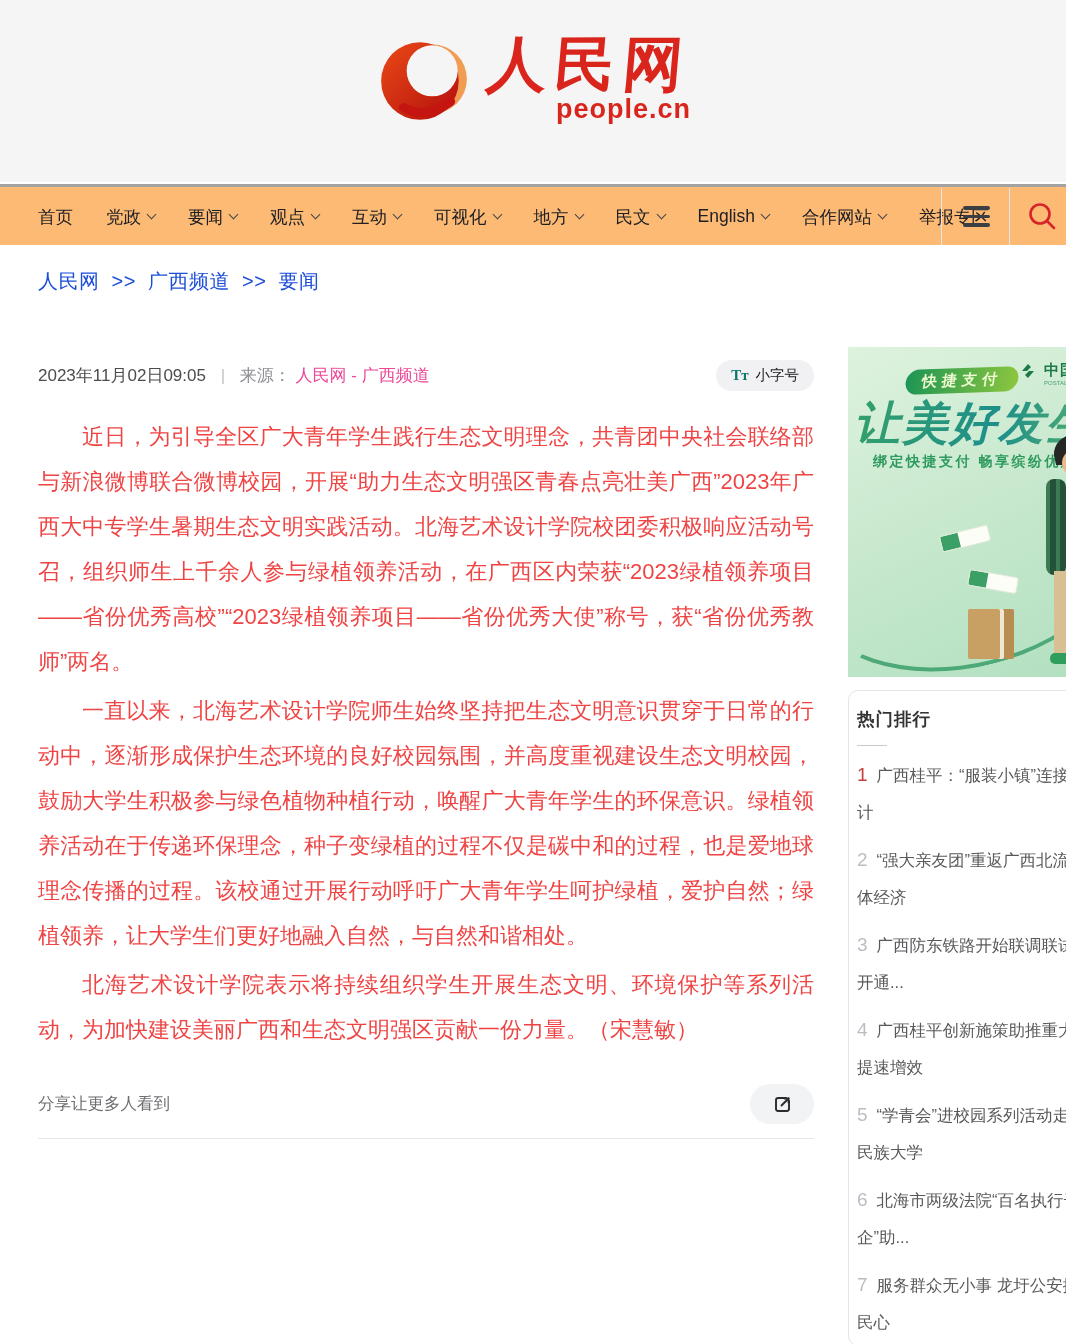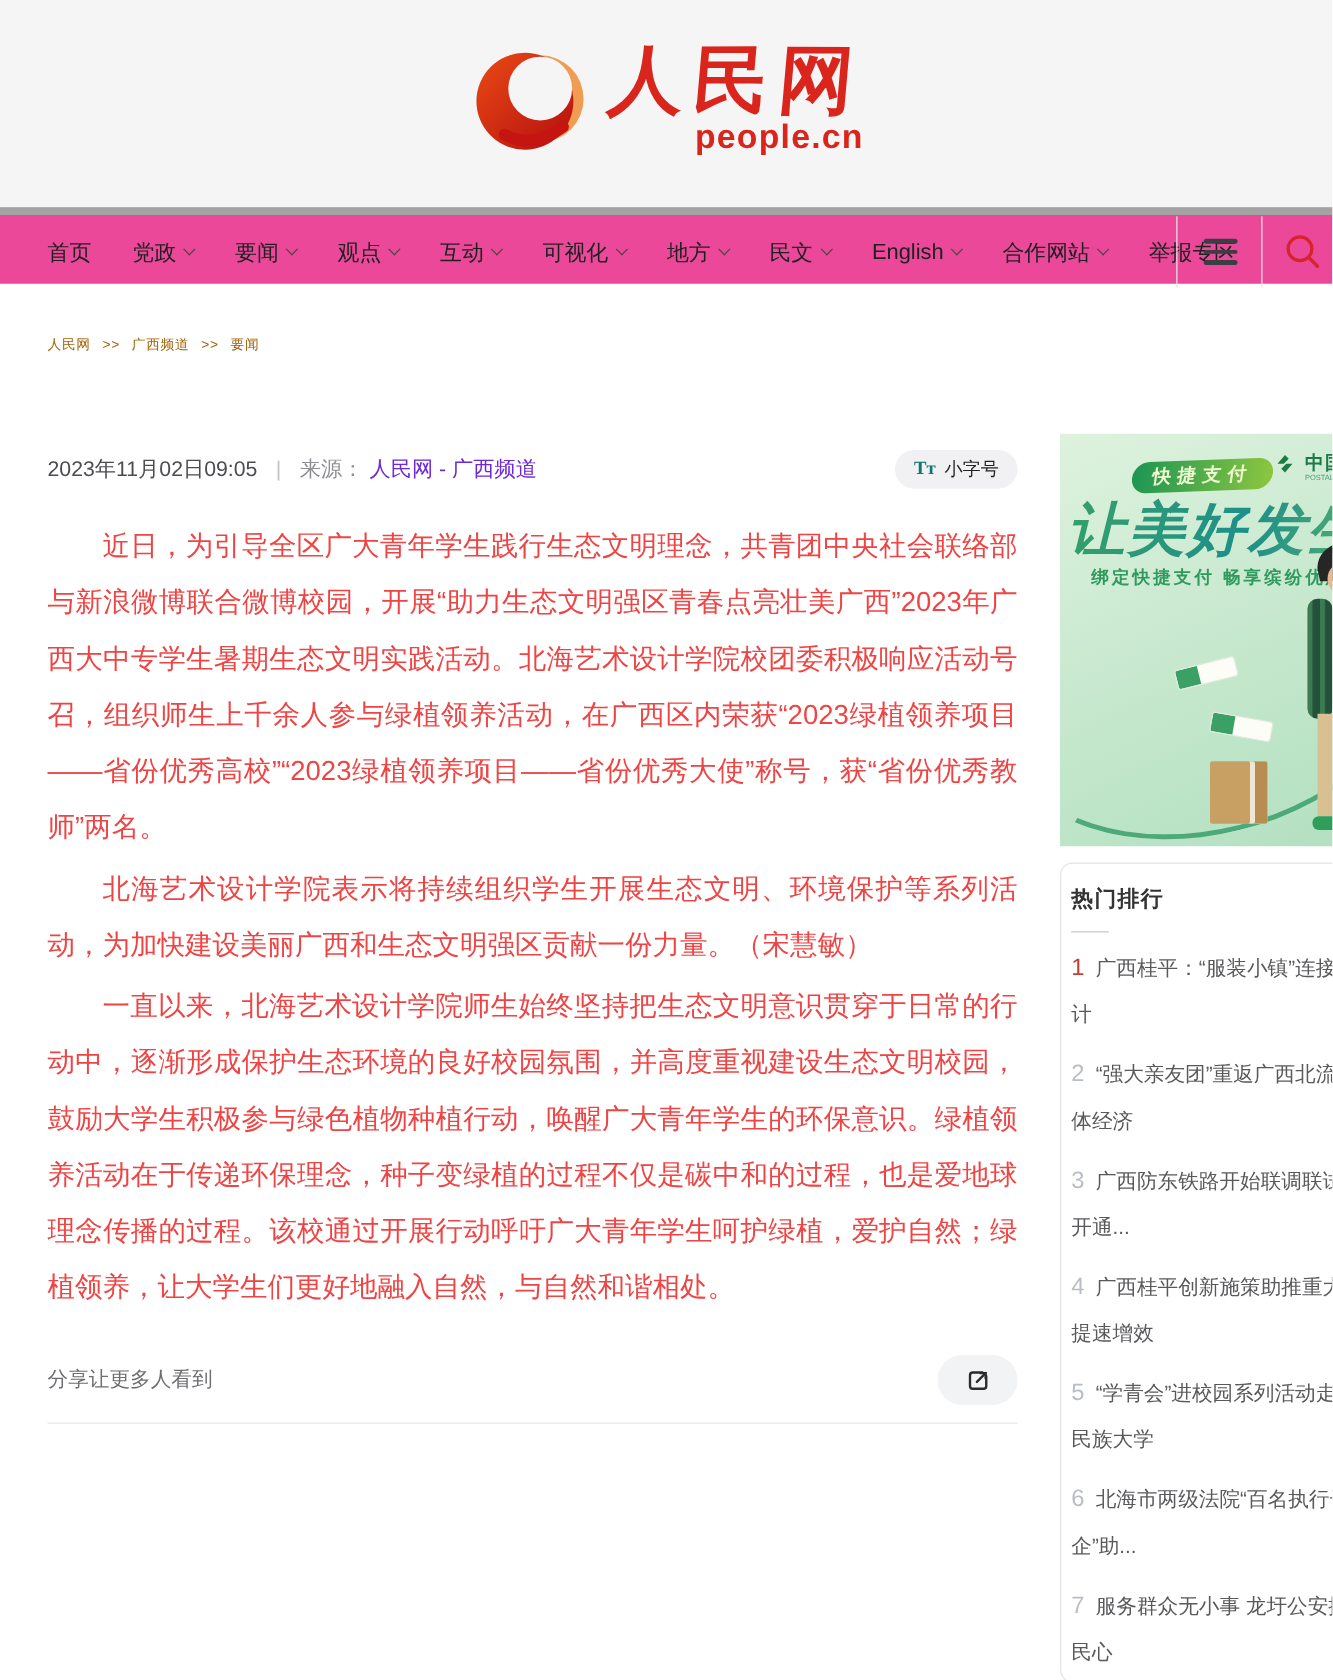--- a/index.html
+++ b/index.html
@@ -8,42 +8,42 @@
   .page { position:relative; width:1066px; height:1344px; background:#fff; overflow:hidden; }
 
   
   .header { position:absolute; top:0; left:0; width:1066px; height:182px; background:#f5f5f6; }
   .logo { position:absolute; top:30px; left:50%; transform:translateX(-50%); display:flex; align-items:center; gap:14px; cursor:pointer; }
   .logo-txt { display:flex; flex-direction:column; align-items:center; }
   .logo-cn { font-size:60px; font-weight:900; color:#da251d; letter-spacing:8px; transform:skewX(-5deg); line-height:1.05; }
   .logo-en { font-size:27px; font-weight:700; color:#da251d; letter-spacing:1px; margin-top:-2px; align-self:flex-end;text-align:center; }
 
   
-  .navbar { position:absolute; top:166px; left:0; width:1066px; height:61px; background:#ec4899; border-top:6px solid #a3a3a3; }
+  .navbar { position:absolute; top:184px; left:0; width:1066px; height:61px; background:#fdba74; border-top:3px solid #a3a3a3; }
   .nav-items { position:absolute; left:38px; top:0; height:59px; display:flex; align-items:center; gap:33px; font-size:17.5px; color:#202024; }
   .nav-item { display:flex; align-items:center; cursor:pointer; white-space:nowrap; }
   .caret { display:inline-block; width:7px; height:7px; border-right:1.6px solid #45454b; border-bottom:1.6px solid #45454b; transform:rotate(45deg); margin-left:7px; margin-top:-4px; }
   .nav-divider { position:absolute; top:1px; height:57px; width:1px; background:#e4e4e7; }
   .hamburger { position:absolute; left:963px; top:19px; display:flex; flex-direction:column; gap:5px; cursor:pointer; }
   .hamburger span { display:block; width:27px; height:3.6px; background:#3b3e42; border-radius:2px; }
   .search-btn { position:absolute; left:1026px; top:13px; cursor:pointer; }
 
   
-  .breadcrumb { position:absolute; top:268px; left:38px; font-size:11px; color:#a16207; letter-spacing:.5px; }
+  .breadcrumb { position:absolute; top:268px; left:38px; font-size:20px; color:#1d4ed8; letter-spacing:.5px; }
   .breadcrumb span { cursor:pointer; }
   .bc-sep { margin:0 6px; cursor:default; }
 
   
   .article { position:absolute; left:38px; top:338px; width:776px; }
   .article h1 { margin-top:16px; width:740px; font-size:40px; line-height:56px; color:#121212; font-weight:700; letter-spacing:.5px; }
   .meta { margin-top:22px; display:flex; align-items:center; justify-content:space-between; }
   .meta-left { font-size:17px; color:#4c4c50; }
   .meta-sep { color:#c3c3c7; margin:0 10px; }
   .meta-src-label { color:#8e8e93; }
-  .meta-src { color:#6d28d9; cursor:pointer; }
+  .meta-src { color:#ec4899; cursor:pointer; }
   .font-btn { display:flex; align-items:center; gap:7px; background:#f1f1f4; border-radius:17px; padding:6px 15px; font-size:14.5px; color:#222; cursor:pointer; }
   .font-btn .tt { font-family:"Liberation Serif", serif; font-weight:700; font-size:15px; color:#0f766e; }
   .body-text p { margin-top:4px; font-size:22px; line-height:45px; color:#ef4444; text-align:justify; text-indent:2em; }
   .body-text p:first-child { margin-top:23px; }
   .editor { margin-top:6px; text-align:right; font-size:17px; color:#2e2e31; line-height:30px; }
   .share-row { margin-top:32px; display:flex; justify-content:space-between; align-items:center; gap:14px; }
   .share-label { font-size:16.5px; color:#6e6e72; }
   .share-pill { width:64px; height:40px; border-radius:20px; background:#f2f3f5; display:flex; align-items:center; justify-content:center; cursor:pointer; }
   .bottom-divider { margin-top:14px; width:776px; border-top:1px solid #e7e7ea; }
 
@@ -185,22 +185,22 @@
         <span class="meta-src-label">来源：</span>
         <span class="meta-src">人民网 - 广西频道</span>
       </div>
       <div class="font-btn">
         <span class="tt">Tт</span>
         <span>小字号</span>
       </div>
     </div>
     <div class="body-text">
       <p>近日，为引导全区广大青年学生践行生态文明理念，共青团中央社会联络部与新浪微博联合微博校园，开展“助力生态文明强区青春点亮壮美广西”2023年广西大中专学生暑期生态文明实践活动。北海艺术设计学院校团委积极响应活动号召，组织师生上千余人参与绿植领养活动，在广西区内荣获“2023绿植领养项目——省份优秀高校”“2023绿植领养项目——省份优秀大使”称号，获“省份优秀教师”两名。</p>
+      <p>一直以来，北海艺术设计学院师生始终坚持把生态文明意识贯穿于日常的行动中，逐渐形成保护生态环境的良好校园氛围，并高度重视建设生态文明校园，鼓励大学生积极参与绿色植物种植行动，唤醒广大青年学生的环保意识。绿植领养活动在于传递环保理念，种子变绿植的过程不仅是碳中和的过程，也是爱地球理念传播的过程。该校通过开展行动呼吁广大青年学生呵护绿植，爱护自然；绿植领养，让大学生们更好地融入自然，与自然和谐相处。</p>
       <p>北海艺术设计学院表示将持续组织学生开展生态文明、环境保护等系列活动，为加快建设美丽广西和生态文明强区贡献一份力量。（宋慧敏）</p>
-      <p>一直以来，北海艺术设计学院师生始终坚持把生态文明意识贯穿于日常的行动中，逐渐形成保护生态环境的良好校园氛围，并高度重视建设生态文明校园，鼓励大学生积极参与绿色植物种植行动，唤醒广大青年学生的环保意识。绿植领养活动在于传递环保理念，种子变绿植的过程不仅是碳中和的过程，也是爱地球理念传播的过程。该校通过开展行动呼吁广大青年学生呵护绿植，爱护自然；绿植领养，让大学生们更好地融入自然，与自然和谐相处。</p>
     </div>
     <div class="share-row">
       <span class="share-label">分享让更多人看到</span>
       <span class="share-pill">
         <svg width="19" height="19" viewBox="0 0 19 19">
           <path d="M13,3 H5.2 C4,3 3,4 3,5.2 V13.8 C3,15 4,16 5.2,16 H13.8 C15,16 16,15 16,13.8 V6" fill="none" stroke="#2b2b2e" stroke-width="1.9" stroke-linecap="round"></path>
           <line x1="8.5" y1="10.5" x2="15.5" y2="3.5" stroke="#2b2b2e" stroke-width="1.9" stroke-linecap="round"></line>
           <path d="M11.5,3.5 h4 v4" fill="none" stroke="#2b2b2e" stroke-width="1.9" stroke-linecap="round"></path>
         </svg>
       </span>

